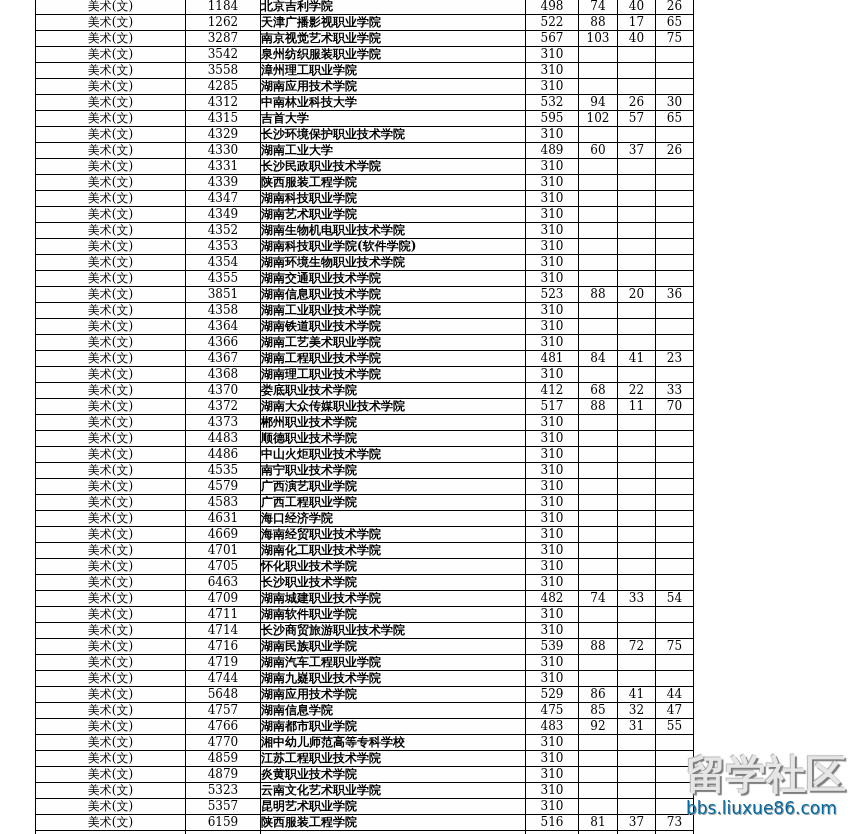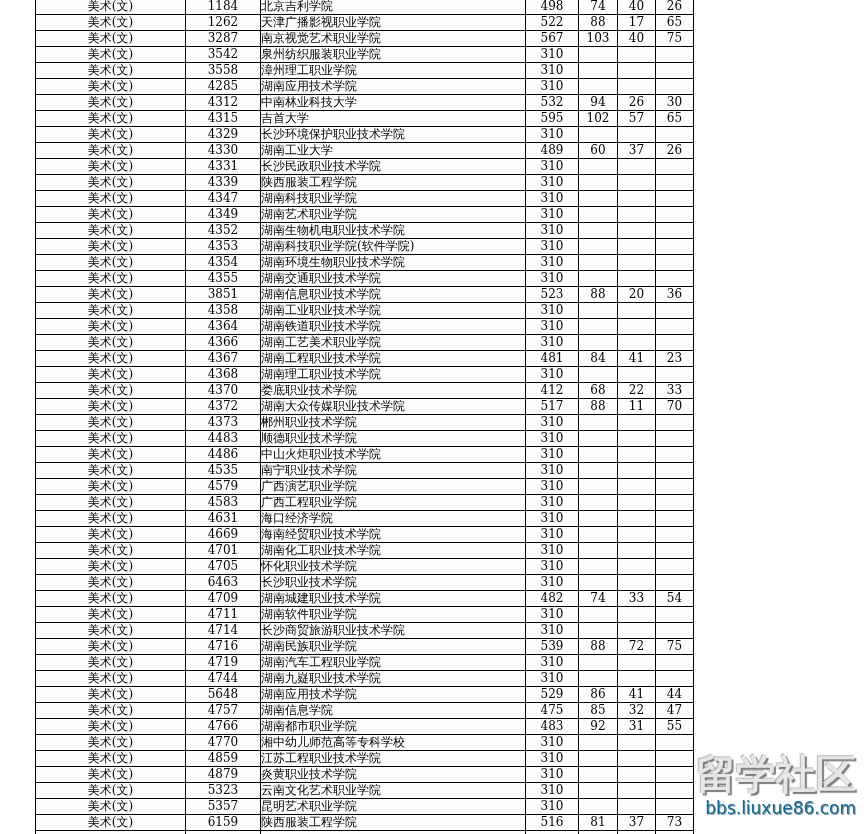--- a/index.html
+++ b/index.html
@@ -32,31 +32,31 @@
     white-space: nowrap;
     overflow: hidden;
     font-family: "DejaVu Serif", "Liberation Serif", serif;
   }
   td.c-category, td.c-code, td.c-s1, td.c-s2, td.c-s3, td.c-s4 {
     text-align: center;
   }
   td.c-school {
     text-align: left;
     padding-left: 2px;
+    font-weight: bold;
   }
   tr.partial td {
     border-bottom: none;
   }
   .watermark {
     position: absolute;
     left: 686px;
     top: 750px;
     width: 170px;
     pointer-events: none;
-    text-align: right;
   }
   .wm-title {
     font-size: 40px;
     line-height: 48px;
     font-weight: bold;
     color: #e6e6e6;
     text-shadow: 2px 2px 1px #7d7d7d, -1px -1px 1px #b5b5b5;
     letter-spacing: 0px;
     white-space: nowrap;
   }

